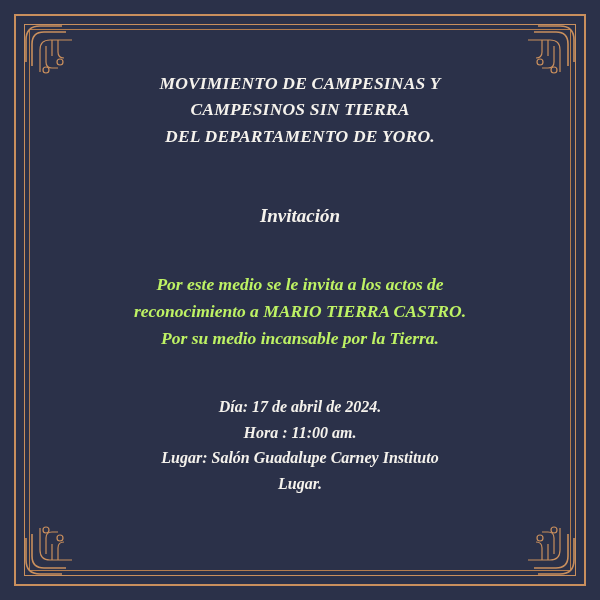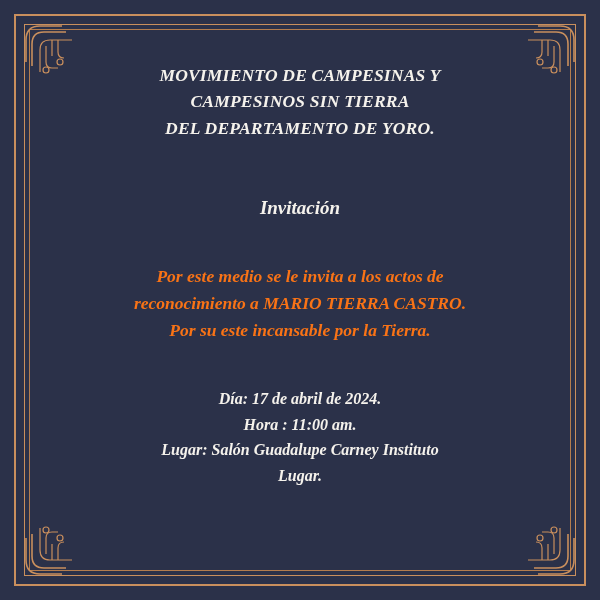--- a/index.html
+++ b/index.html
@@ -67,37 +67,37 @@
     bottom: 56px;
     text-align: center;
     color: #f2efe9;
   }
   .org-title {
     font-weight: bold;
     font-style: italic;
     font-size: 17.5px;
     line-height: 1.5;
     letter-spacing: 0.2px;
-    margin: 6px 18px 0 18px;
+    margin: 14px 18px 0 18px;
     color: #f5f2ec;
   }
   .spacer-1 { height: 56px; }
   .invitation {
     font-weight: bold;
     font-style: italic;
     font-size: 19px;
     color: #f5f2ec;
     margin-bottom: 44px;
   }
   .body-text {
     font-weight: bold;
     font-style: italic;
     font-size: 17.5px;
     line-height: 1.55;
-    color: #f97316;
+    color: #bef264;
     margin: 0 4px;
   }
   .spacer-2 { height: 42px; }
   .details {
     font-weight: bold;
     font-style: italic;
     font-size: 16px;
     line-height: 1.6;
     color: #f5f2ec;
     margin: 0 10px;
@@ -177,21 +177,21 @@
       <div>DEL DEPARTAMENTO DE YORO.</div>
     </div>
 
     <div class="spacer-1"></div>
 
     <div class="invitation">Invitación</div>
 
     <div class="body-text">
       <div>Por este medio se le invita a los actos de</div>
       <div>reconocimiento a MARIO TIERRA CASTRO.</div>
-      <div>Por su este incansable por la Tierra.</div>
+      <div>Por su medio incansable por la Tierra.</div>
     </div>
 
     <div class="spacer-2"></div>
 
     <div class="details">
       <div>Día: 17 de abril de 2024.</div>
       <div>Hora : 11:00 am.</div>
       <div>Lugar: Salón Guadalupe Carney Instituto</div>
       <div>Lugar.</div>
     </div>

